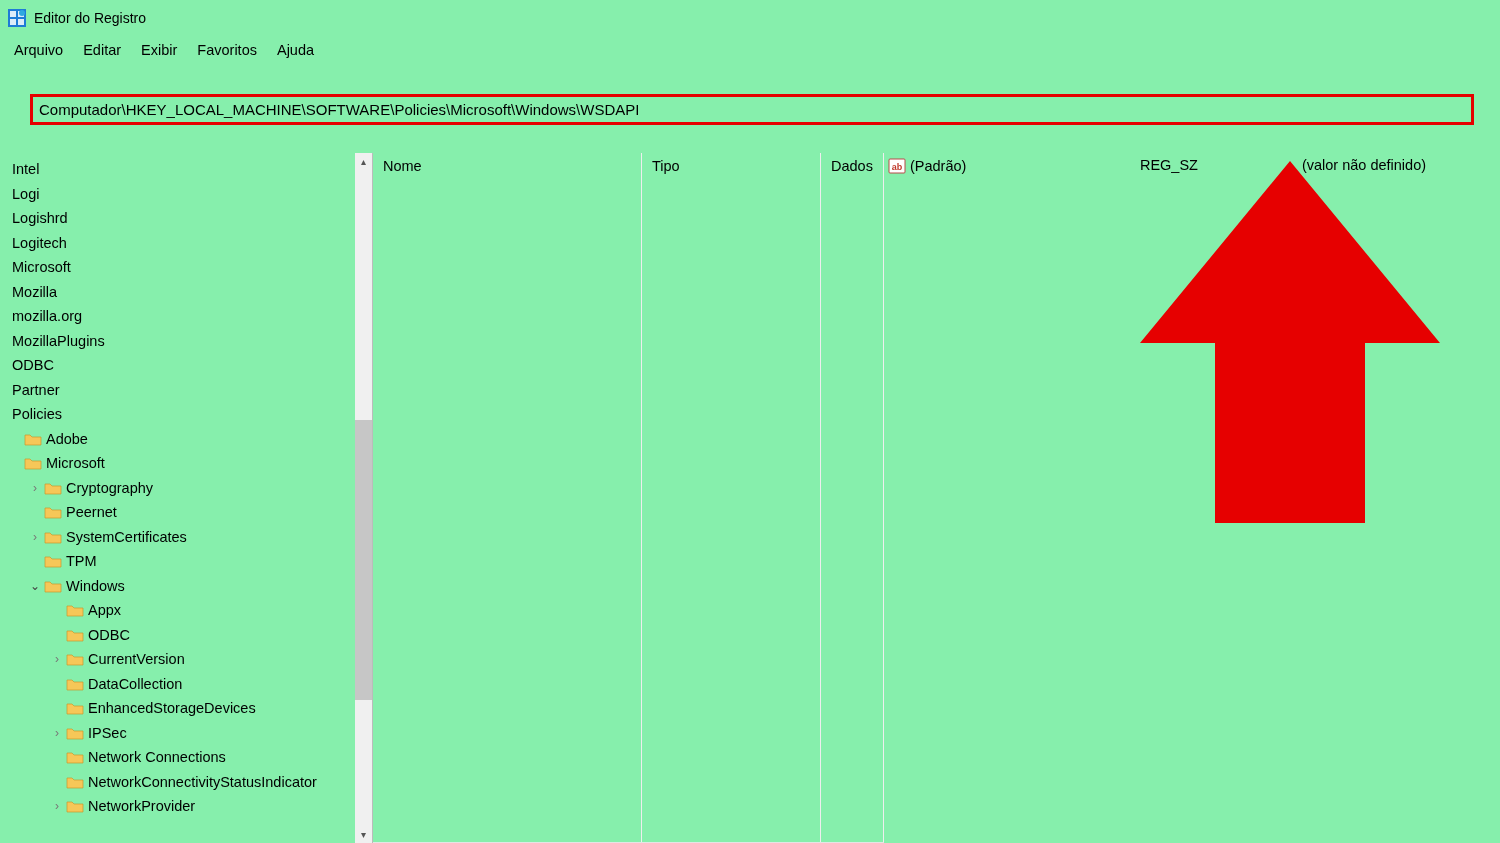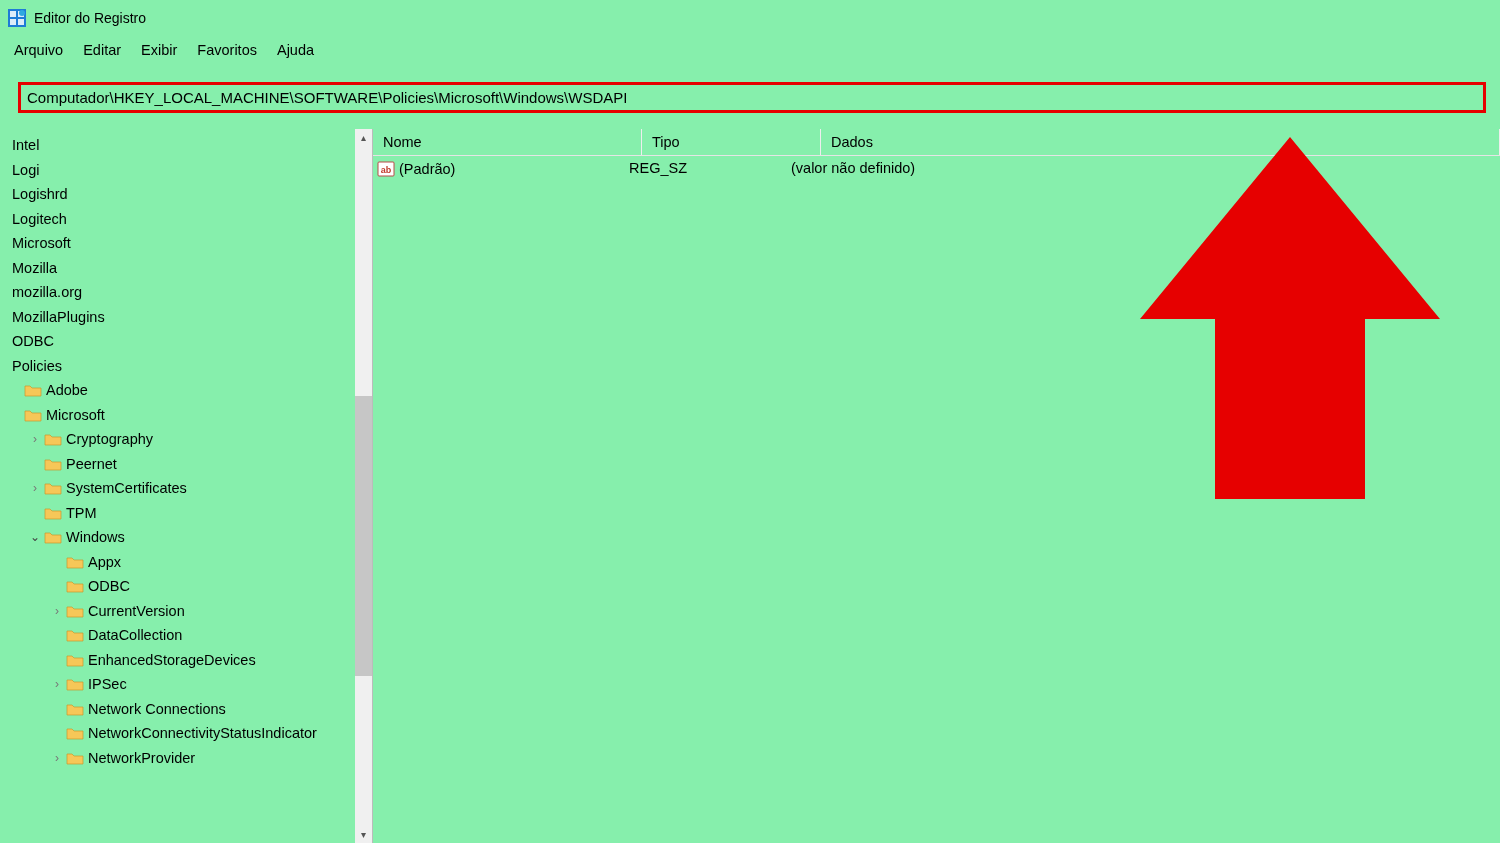--- a/index.html
+++ b/index.html
@@ -5,21 +5,21 @@
   html,body{margin:0;padding:0;height:100%;font-family:"Segoe UI",Tahoma,sans-serif;font-size:14.5px;color:#000;background:#fff;overflow:hidden}
   .window{width:1500px;height:843px;display:flex;flex-direction:column;background:#86efac;position:relative}
   
   .titlebar{display:flex;align-items:center;gap:8px;padding:4px 8px 6px 8px;height:28px}
   .titlebar .app-icon{width:18px;height:18px;display:flex;align-items:center;justify-content:center}
   .titlebar .title{font-size:14px}
   
   .menubar{display:flex;gap:0;padding:0 4px 4px 4px;height:24px;align-items:center}
   .menubar span{padding:2px 10px;font-size:14.5px;cursor:default}
   
-  .addressbar-wrap{padding:12px;margin:4px}
+  .addressbar-wrap{padding:12px;margin:16px}
   .addressbar{border:3px solid #e60000;padding:2px 6px 3px 6px;font-size:15px;height:20px;display:flex;align-items:center;width:calc(100% - 18px);margin:0 2px}
   
   .main{flex:1 1 auto;display:flex;min-height:0}
   .tree-wrap{width:372px;border-right:1px solid #bbb;display:flex;position:relative}
   .tree{flex:1 1 auto;overflow:hidden;padding:4px 0 0 6px;line-height:24.5px}
   .tree-scroll{width:17px;background:#f0f0f0;display:flex;flex-direction:column}
   .tree-scroll .arrow{height:17px;display:flex;align-items:center;justify-content:center;color:#555;font-size:10px;background:#f0f0f0}
   .tree-scroll .track{flex:1;position:relative;background:#f0f0f0}
   .tree-scroll .thumb{position:absolute;left:0;right:0;top:250px;height:280px;background:#c6c6c6}
   
@@ -28,21 +28,21 @@
   .exp.blank{color:transparent}
   .exp.open{color:#444}
   .folder{width:18px;height:16px;display:inline-flex;align-items:center;justify-content:center}
   .folder svg{display:block}
   .tlabel{padding-left:2px}
   .ind1{padding-left:2px}
   .ind2{padding-left:22px}
   .ind3{padding-left:44px}
   .plain{padding-left:4px}
   
-  .list{flex:1 1 auto;display:flex;flex-direction:column;position:relative}
+  .list{flex:1 1 auto;display:flex;position:relative}
   .list-head{display:flex;border-bottom:1px solid #e5e5e5;font-size:14.5px}
   .list-head div{padding:5px 10px 5px 10px;border-right:1px solid #eee}
   .hc1{flex:0 0 248px}
   .hc2{flex:0 0 158px}
   .hc3{flex:1 1 auto}
   .list-row{display:flex;align-items:flex-start;padding:4px 0 4px 4px;font-size:14.5px}
   .cell1{flex:0 0 252px;display:flex;align-items:center;gap:4px}
   .cell2{flex:0 0 162px}
   .cell3{flex:1 1 auto}
   .sz-icon{width:18px;height:18px;display:inline-flex;align-items:center;justify-content:center}
@@ -108,20 +108,23 @@
         <div class="trow plain">
             <span class="tlabel">mozilla.org</span>
           </div>
         <div class="trow plain">
             <span class="tlabel">MozillaPlugins</span>
           </div>
         <div class="trow plain">
             <span class="tlabel">ODBC</span>
           </div>
         <div class="trow plain">
+            <span class="tlabel">Partner</span>
+          </div>
+        <div class="trow plain">
             <span class="tlabel">Policies</span>
           </div>
 
         <div class="trow ind1">
           <span class="exp blank">▸</span>
           <span class="folder">
               <svg width="18" height="14">
                 <path d="M1 3h5l2 2h9v8H1z" fill="#f6c758" stroke="#c79a2b" stroke-width="0.7"></path>
               </svg>
             </span>

